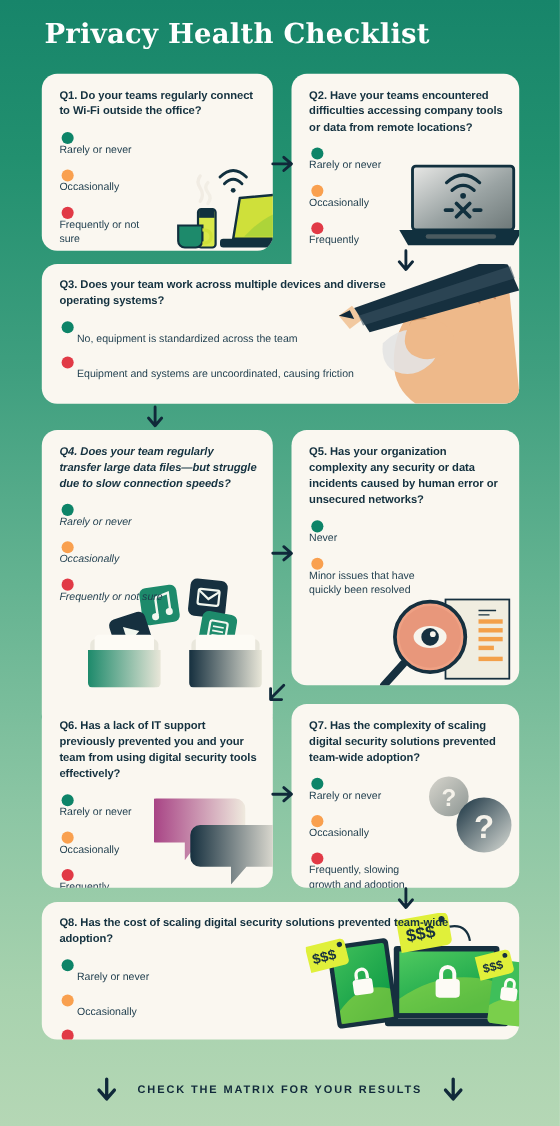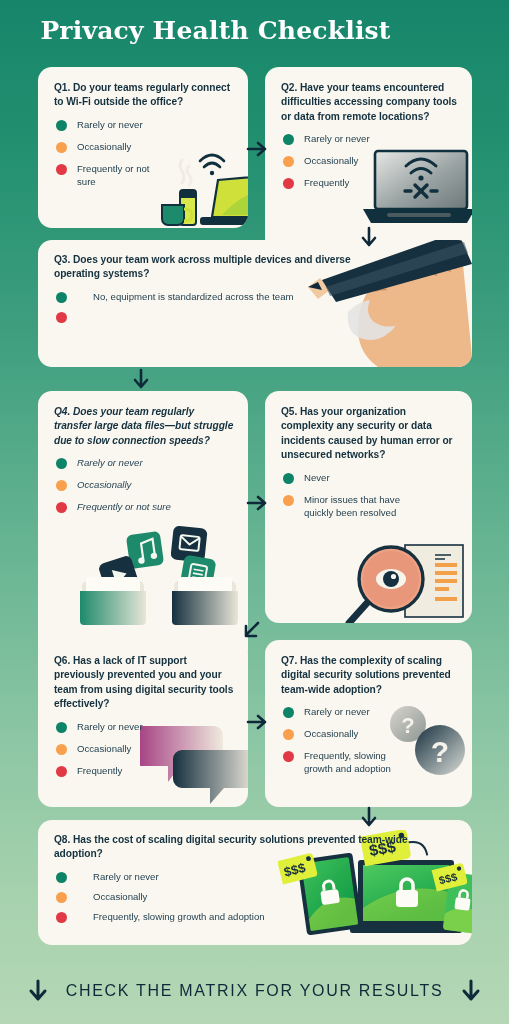--- a/index.html
+++ b/index.html
@@ -64,20 +64,21 @@
     letter-spacing: -0.05px;
   }
   .options {
     margin-top: 9px;
     list-style: none;
   }
   .opt {
     display: flex;
     align-items: flex-start;
     margin-bottom: 9px;
+    flex-direction: column;
   }
   .opt:last-child { margin-bottom: 0; }
   .dot {
     flex: 0 0 auto;
     width: 11px; height: 11px;
     border-radius: 50%;
     margin-right: 10px;
     margin-top: 1px;
     margin-left: 2px;
   }
@@ -106,22 +107,22 @@
   .footer {
     position: absolute;
     left: 0; top: 978px;
     width: 509px;
     display: flex;
     align-items: center;
     justify-content: center;
     gap: 17px;
   }
   .footer-text {
-    font-size: 16px;
-    font-weight: normal;
+    font-size: 10px;
+    font-weight: bold;
     letter-spacing: 1.7px;
     color: #10293a;
   }
 
   
   .illus { position: absolute; z-index: 1; pointer-events: none; }
 </style>
 </head>
 <body>
 
@@ -253,20 +254,21 @@
 
     <div class="card-inner" style="padding:13px 14px 10px 16px;">
       <div class="q-title" style="max-width:320px">Q3. Does your team work across multiple devices and diverse operating systems?</div>
       <ul class="options">
         <li class="opt">
           <span class="dot green"></span>
           <span class="opt-label">No, equipment is standardized across the team</span>
         </li>
         <li class="opt">
           <span class="dot red"></span>
+          <span class="opt-label">Equipment and systems are uncoordinated, causing friction</span>
         </li>
       </ul>
     </div>
   </div>
 
   <div class="arrow" style="left:130px; top:368px;">
     <svg width="22" height="24" viewBox="0 0 22 24">
       <path d="M11 2 V18 M5 12 L11 19 L17 12" stroke="#10293a" stroke-width="2.6" fill="none" stroke-linecap="round" stroke-linejoin="round"></path>
     </svg>
   </div>

